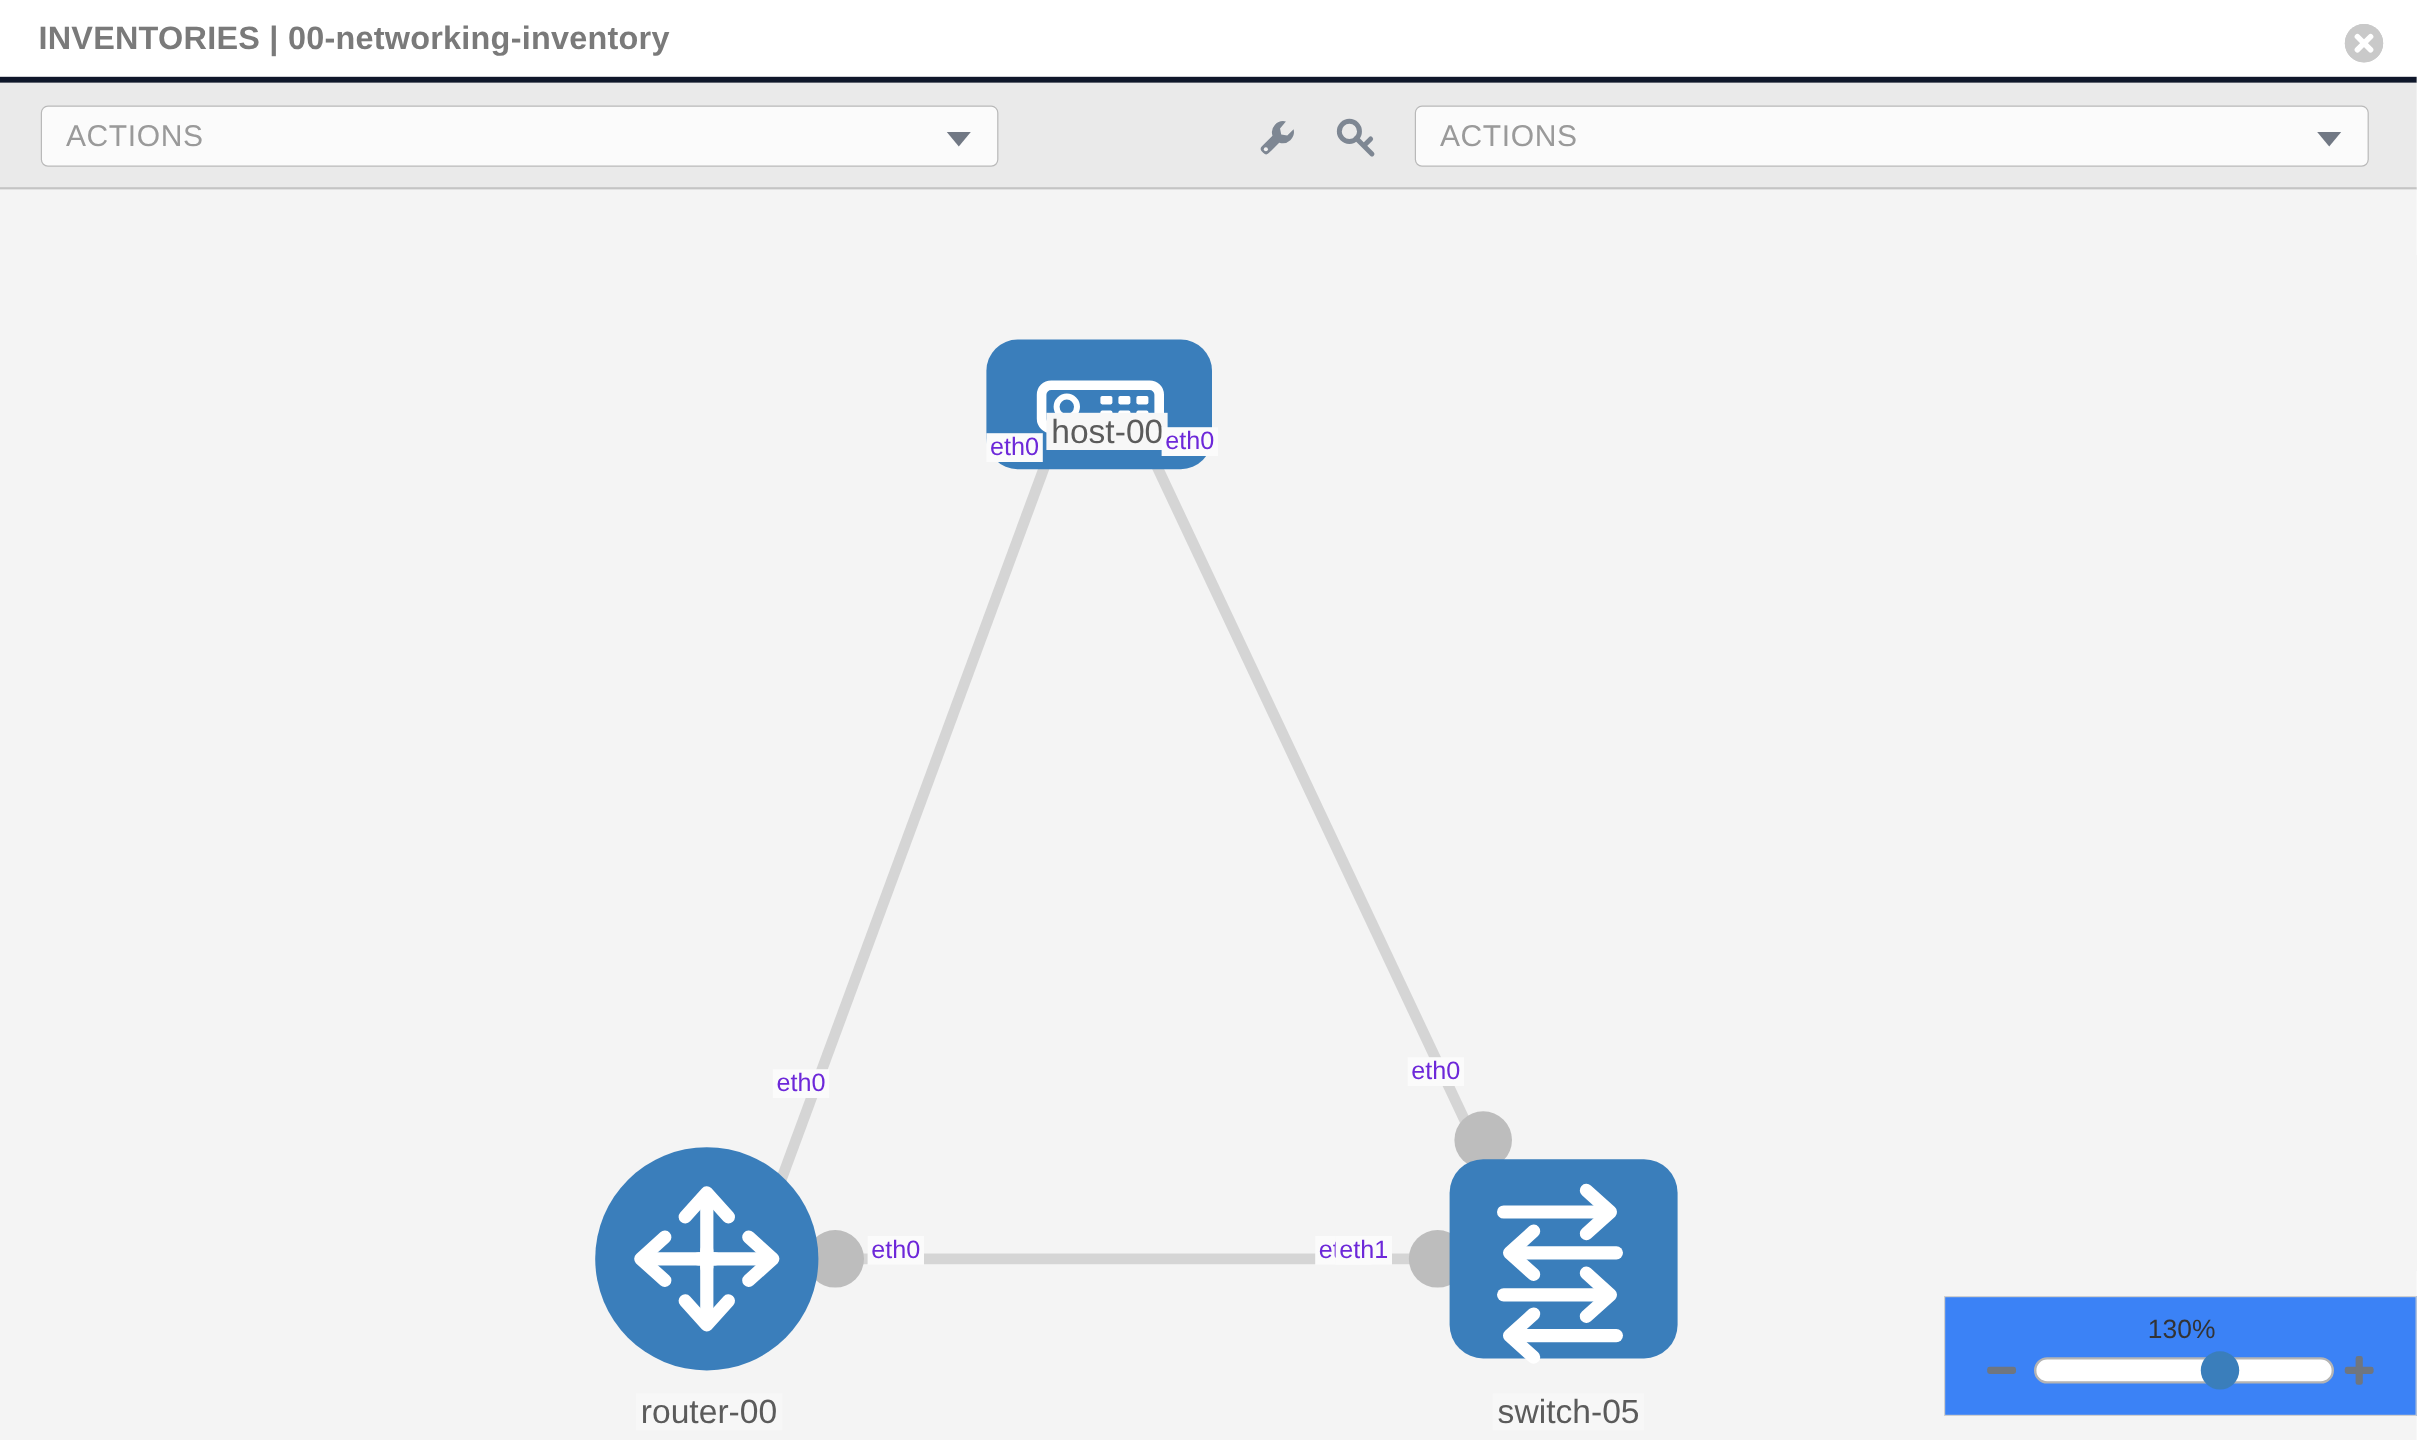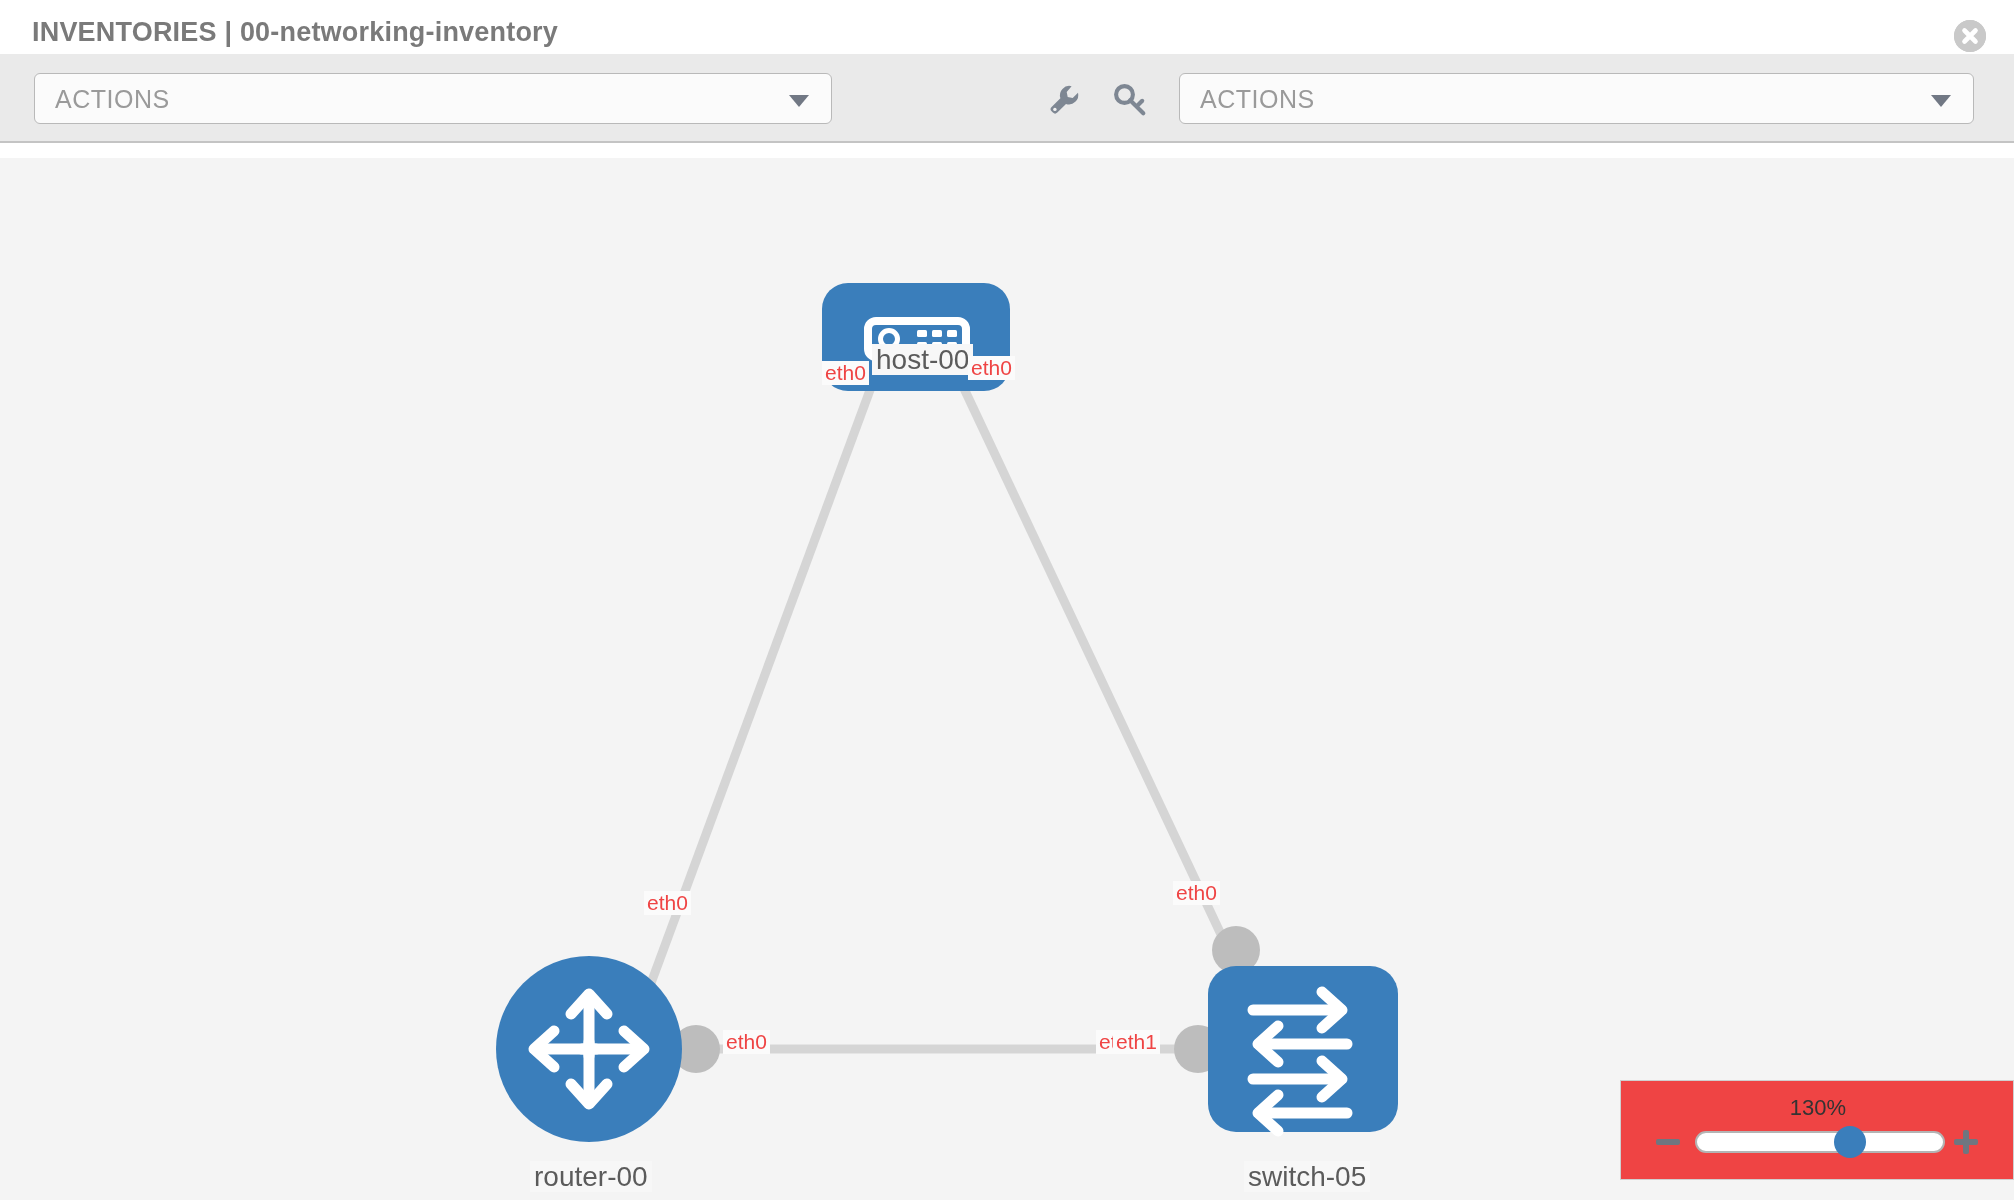--- a/index.html
+++ b/index.html
@@ -47,21 +47,21 @@
     height: 32px;
     border-radius: 50%;
     background: #c9c9c9;
     cursor: pointer;
   }
   .close-btn svg { display: block; }
 
   
   .toolbar {
     position: absolute;
-    left: 0; top: 54px;
+    left: 0; top: 69px;
     width: 2014px;
     height: 89px;
     background: #eaeaea;
     border-bottom: 2px solid #c4c4c4;
     box-sizing: border-box;
   }
   .actions-select {
     position: absolute;
     left: 34px;
     top: 19px;
@@ -143,35 +143,35 @@
     background: #f7f7f7;
     color: #5b5b5b;
     font-size: 28px;
     line-height: 1.05;
     padding: 1px 4px;
     white-space: nowrap;
   }
   .iface-label {
     position: absolute;
     background: #fbfbfb;
-    color: #ef4444;
+    color: #6d28d9;
     font-size: 21px;
     line-height: 1.05;
     padding: 1px 3px;
     white-space: nowrap;
   }
 
   
   .zoom-panel {
     position: absolute;
     left: 1620px;
     top: 1080px;
     width: 394px;
     height: 100px;
-    background: #ef4444;
+    background: #3b82f6;
     border: 1px solid #cfcfcf;
     box-sizing: border-box;
   }
   .zoom-value {
     position: absolute;
     left: 0;
     top: 14px;
     width: 394px;
     text-align: center;
     font-size: 22px;

